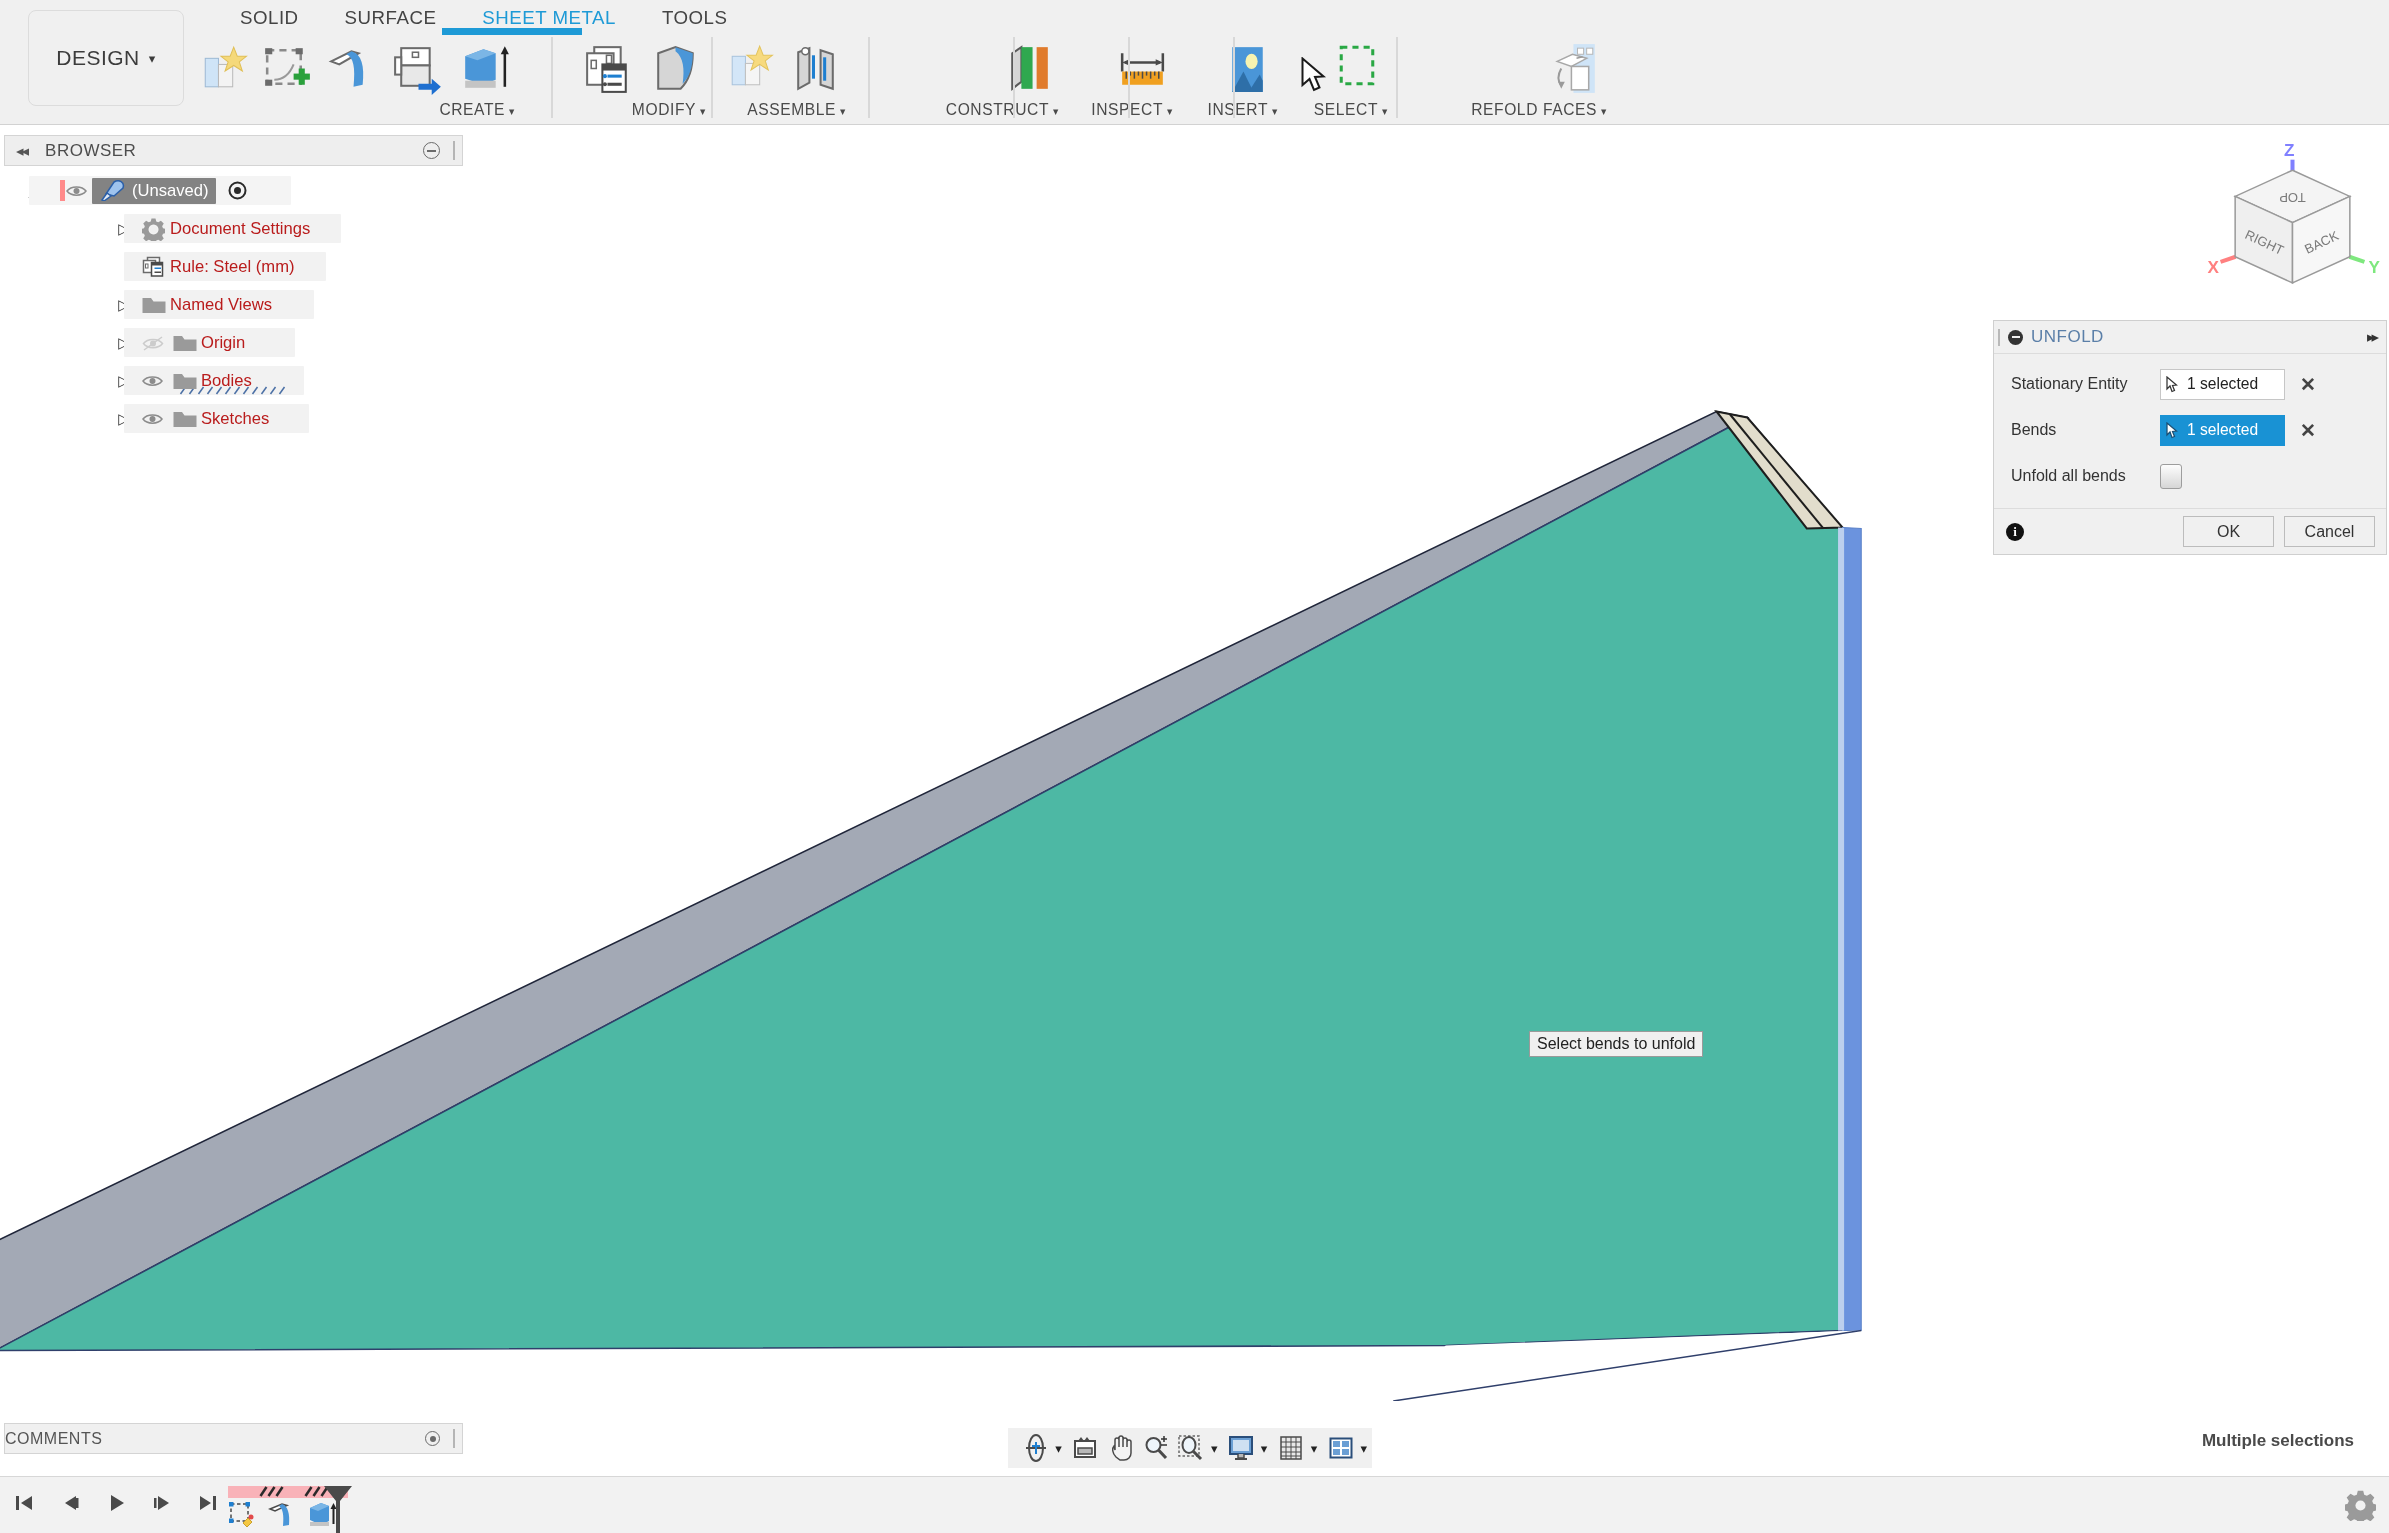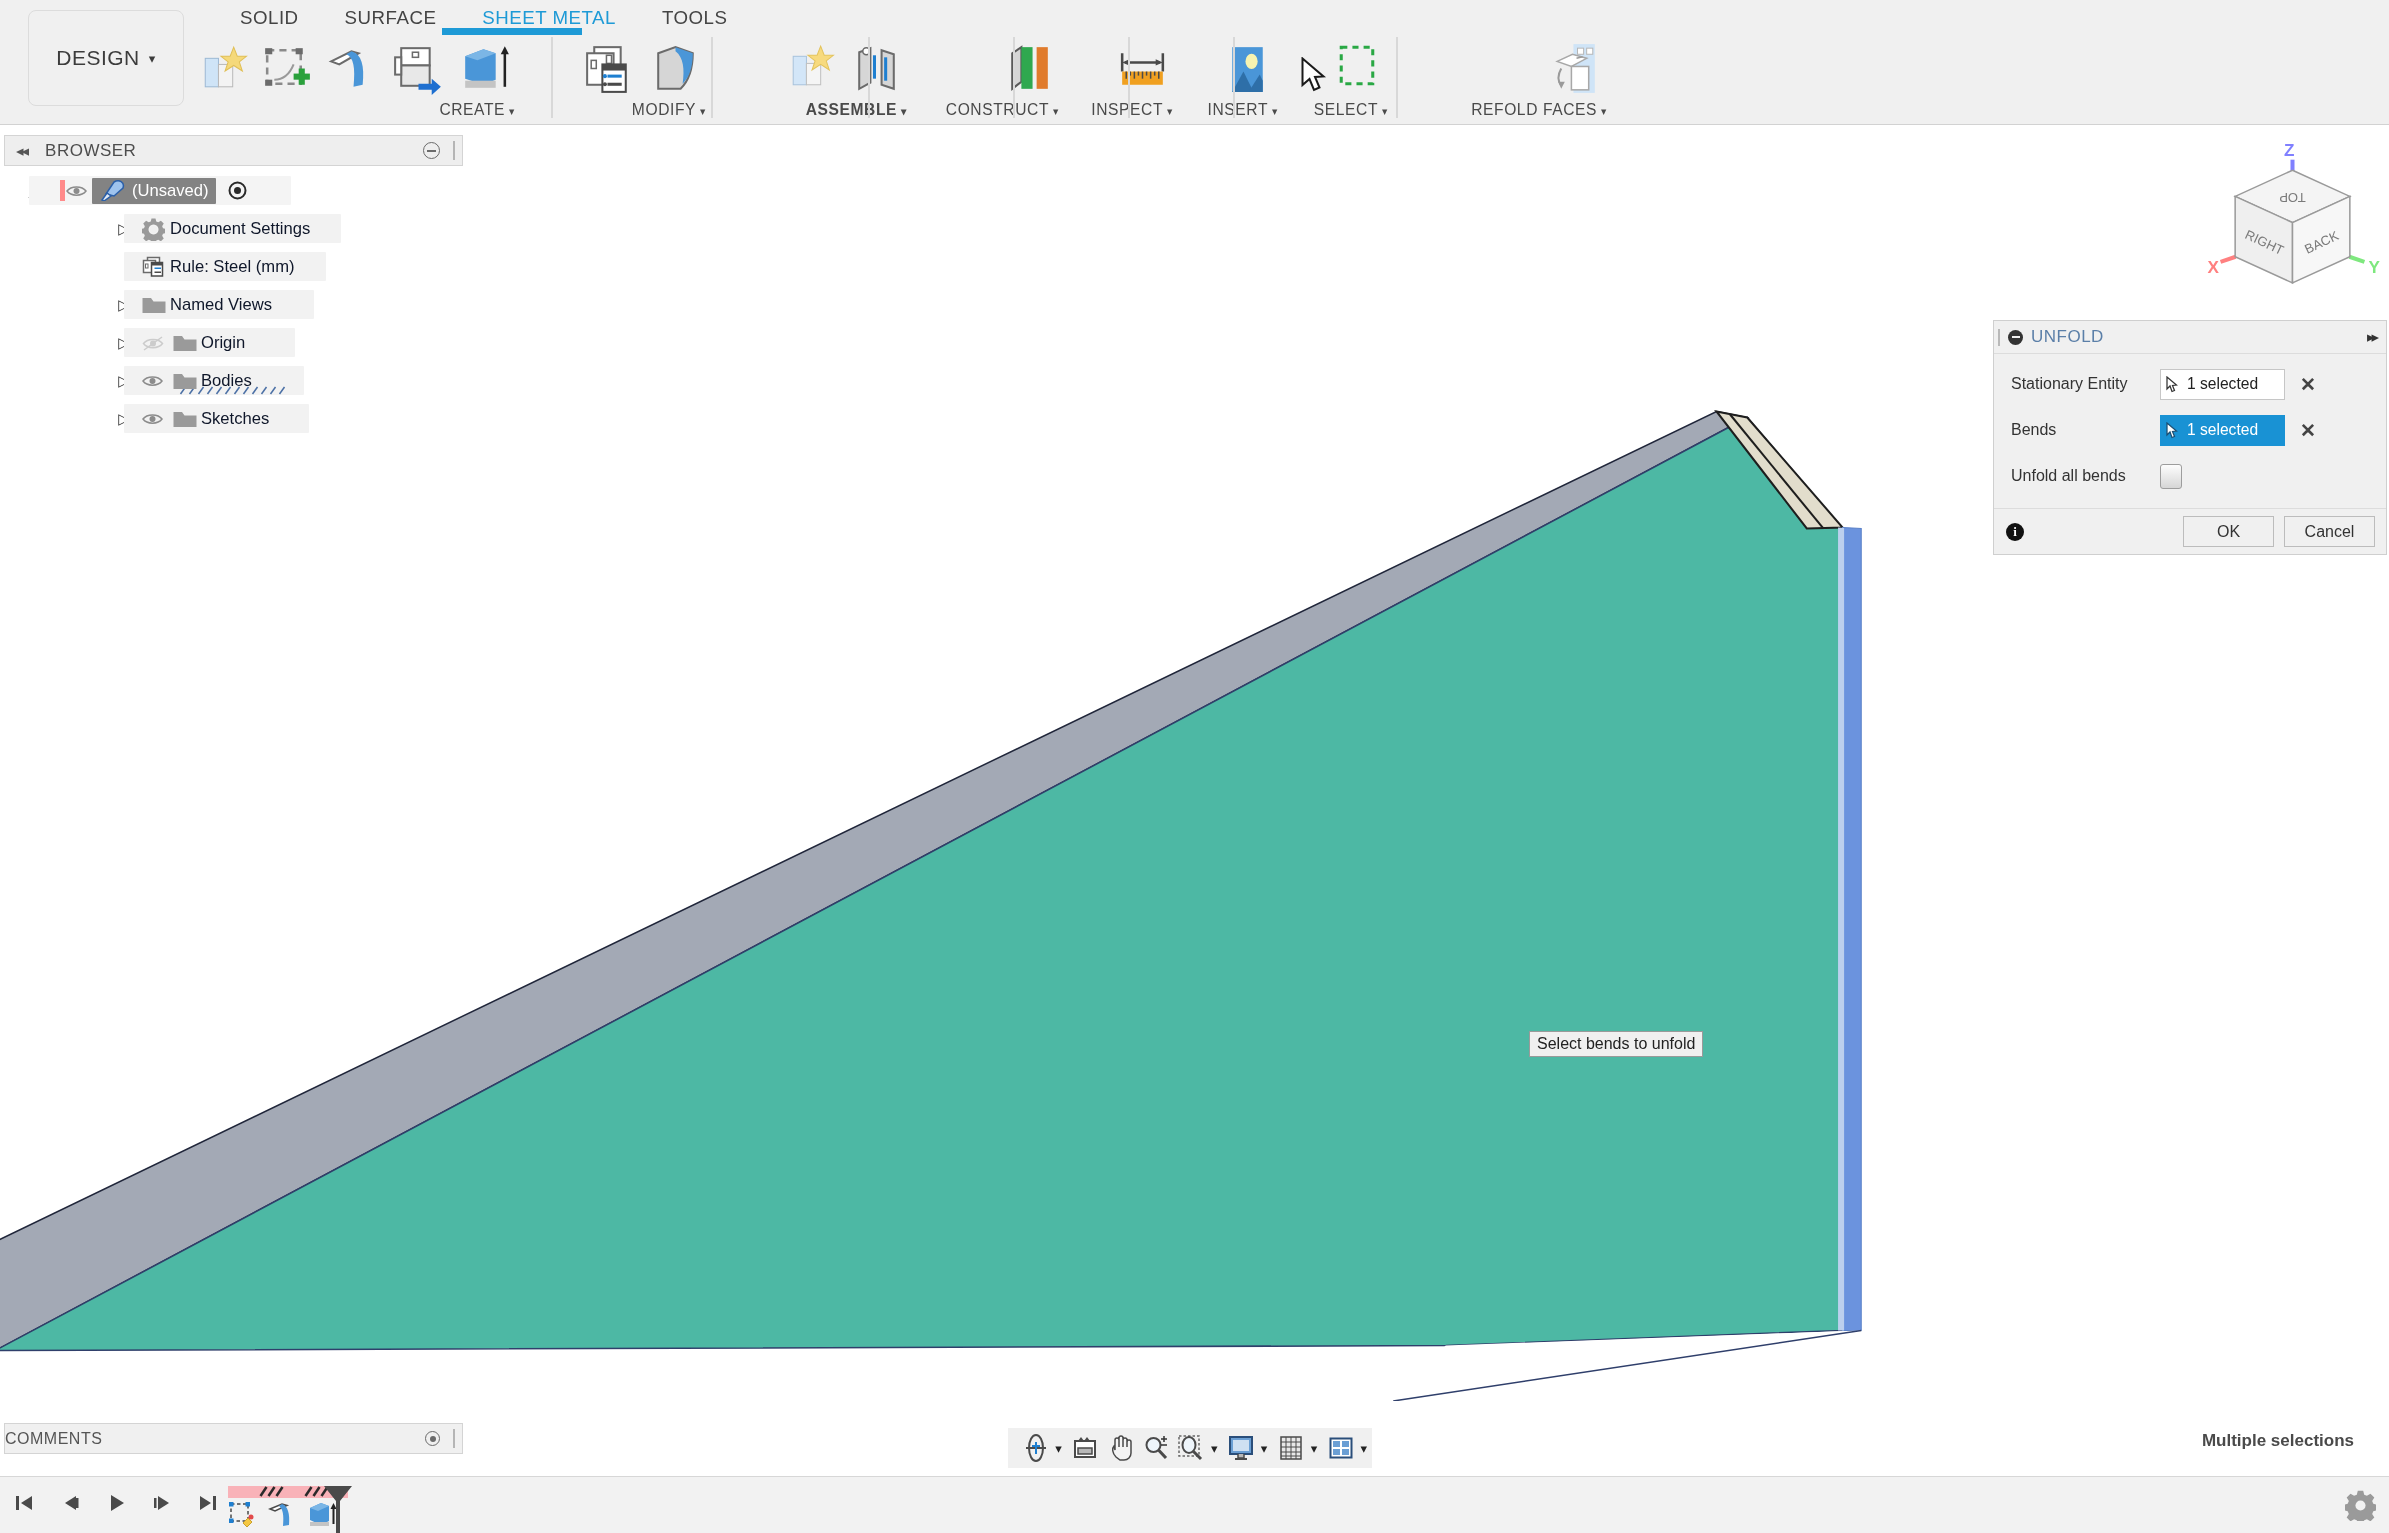--- a/index.html
+++ b/index.html
@@ -68,21 +68,21 @@
   .tree { position: absolute; left: 0; top: 172px; width: 464px; }
   .trow { position: relative; height: 38px; display: flex; align-items: center; }
   .trow .arrow { width: 26px; text-align: center; font-size: 15px; color: #333; }
   .trow .rowbg {
     position: absolute; height: 29px; background: #f2f2f2; border-radius: 1px;
     top: 4px;
   }
   .trow .content { position: relative; display: flex; align-items: center; z-index: 2; }
   .trow .eye { width: 31px; display: flex; align-items: center; justify-content: center; }
   .trow .ticon { width: 33px; display: flex; align-items: center; justify-content: center; }
-  .trow .tlabel { font-size: 16.6px; color: #0f172a; white-space: nowrap; }
+  .trow .tlabel { font-size: 16.6px; color: #b91c1c; white-space: nowrap; }
 
   .root-row .selbox {
     background: #838383; display: flex; align-items: center; height: 26px;
     padding: 0 7px 0 5px; border-radius: 1px;
   }
   .root-row .selbox .tlabel { color: #ffffff; margin-left: 35px; }
   .redmark { position: absolute; left: 60px; top: 8px; width: 4.5px; height: 21px; background: #ff8a8a; }
 
   
   .viewport { position: absolute; left: 0; top: 125px; width: 2389px; height: 1276px; overflow: hidden; }
@@ -283,21 +283,21 @@
             <path d="M60 18 L94 30 C94 60 86 78 74 90 C78 62 76 38 60 26 Z" fill="#4a96d8"></path>
           </svg>
         </div>
       </div>
       <div class="glabel">
         <span>MODIFY</span><span class="caret">▾</span>
       </div>
     </div>
     <div class="rsep" style="left:711px;"></div>
 
-    <div class="rgroup" style="left:756px; width:151px;font-weight:bold;">
+    <div class="rgroup" style="left:695px; width:151px;">
       <div class="icons">
         <div class="ricon">
           <svg viewBox="0 0 120 120">
             <rect x="26" y="36" width="26" height="56" fill="#d3e6f8" stroke="#a8c3dc" stroke-width="2"></rect>
             <rect x="52" y="50" width="28" height="42" fill="#f5f5f5" stroke="#c0c0c0" stroke-width="2"></rect>
             <polygon points="80,16 87,34 105,34 91,45 97,63 80,52 63,63 69,45 55,34 73,34" fill="#f7da7e" stroke="#e3c35c" stroke-width="2"></polygon>
           </svg>
         </div>
         <div class="ricon">
           <svg viewBox="0 0 120 120">

